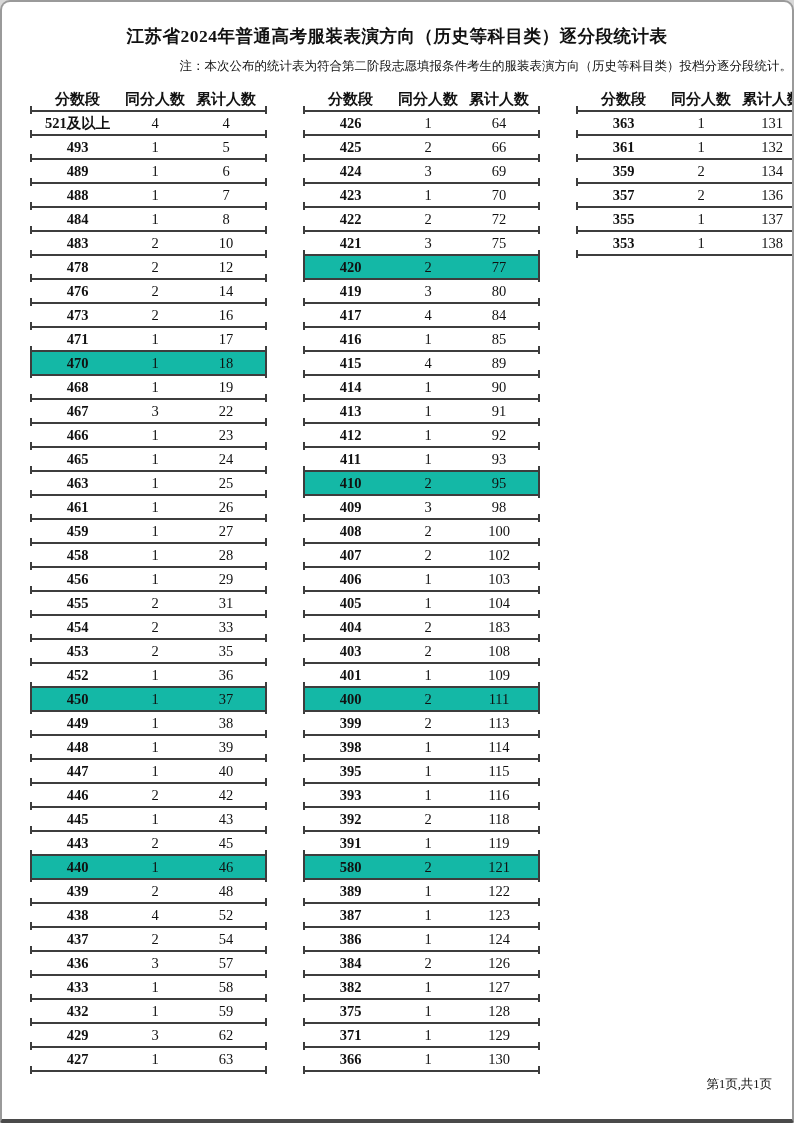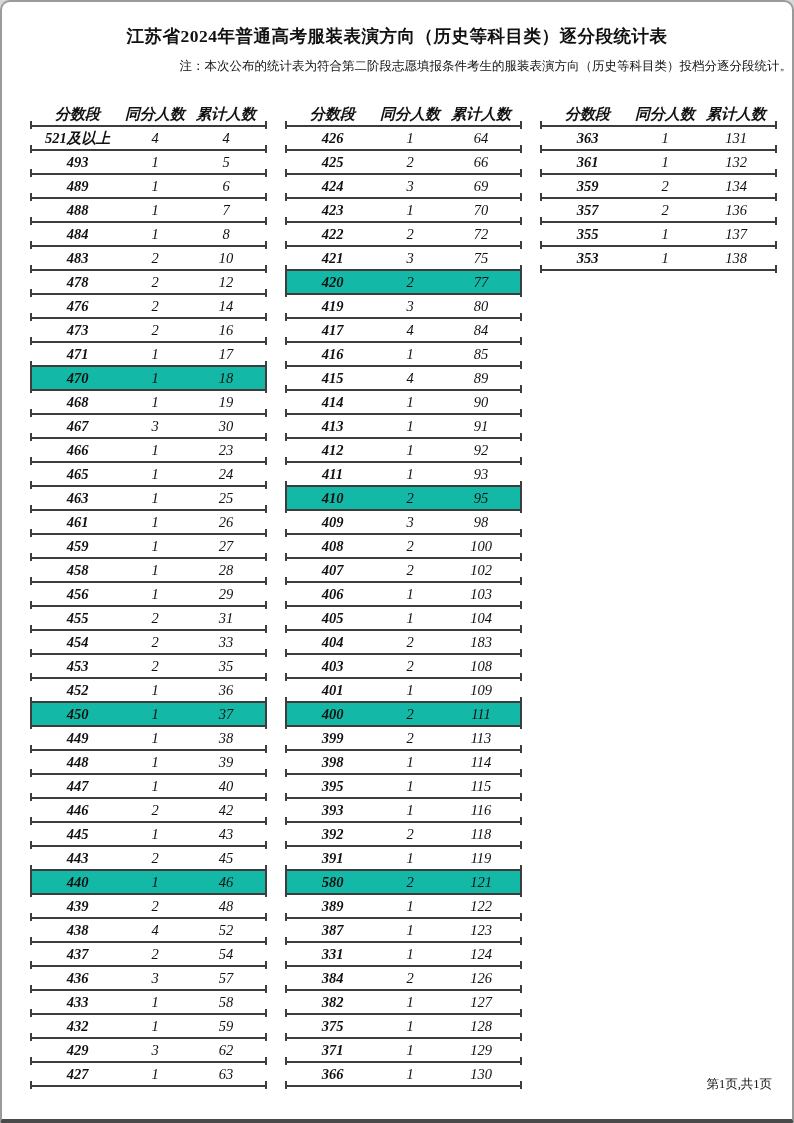--- a/index.html
+++ b/index.html
@@ -22,24 +22,23 @@
     font-weight:bold;
     letter-spacing:0.5px;
   }
   .note{
     margin:10px 0 0 30px;
     font-size:12.5px;
     text-align:right;
   }
   .tables{
     display:flex;
-    margin:28px 0 0 28px;
-    gap:18px;
+    margin:13px 0 0 28px;
+    gap:36px;
     align-items:flex-start;
-    font-style:italic;
   }
   .tcol{width:237px;}
   .thead,.trow{
     display:grid;
     grid-template-columns:95px 60px 82px;
     position:relative;
   }
   .thead{
     height:22px;line-height:22px;
     font-size:15px;font-weight:bold;
@@ -143,21 +142,21 @@
           <div class="cell c-cum">18</div>
         </div>
         <div class="trow">
           <div class="cell c-score">468</div>
           <div class="cell c-count">1</div>
           <div class="cell c-cum">19</div>
         </div>
         <div class="trow">
           <div class="cell c-score">467</div>
           <div class="cell c-count">3</div>
-          <div class="cell c-cum">30</div>
+          <div class="cell c-cum">22</div>
         </div>
         <div class="trow">
           <div class="cell c-score">466</div>
           <div class="cell c-count">1</div>
           <div class="cell c-cum">23</div>
         </div>
         <div class="trow">
           <div class="cell c-score">465</div>
           <div class="cell c-count">1</div>
           <div class="cell c-cum">24</div>
@@ -458,21 +457,21 @@
           <div class="cell c-score">389</div>
           <div class="cell c-count">1</div>
           <div class="cell c-cum">122</div>
         </div>
         <div class="trow">
           <div class="cell c-score">387</div>
           <div class="cell c-count">1</div>
           <div class="cell c-cum">123</div>
         </div>
         <div class="trow">
-          <div class="cell c-score">331</div>
+          <div class="cell c-score">386</div>
           <div class="cell c-count">1</div>
           <div class="cell c-cum">124</div>
         </div>
         <div class="trow">
           <div class="cell c-score">384</div>
           <div class="cell c-count">2</div>
           <div class="cell c-cum">126</div>
         </div>
         <div class="trow">
           <div class="cell c-score">382</div>

